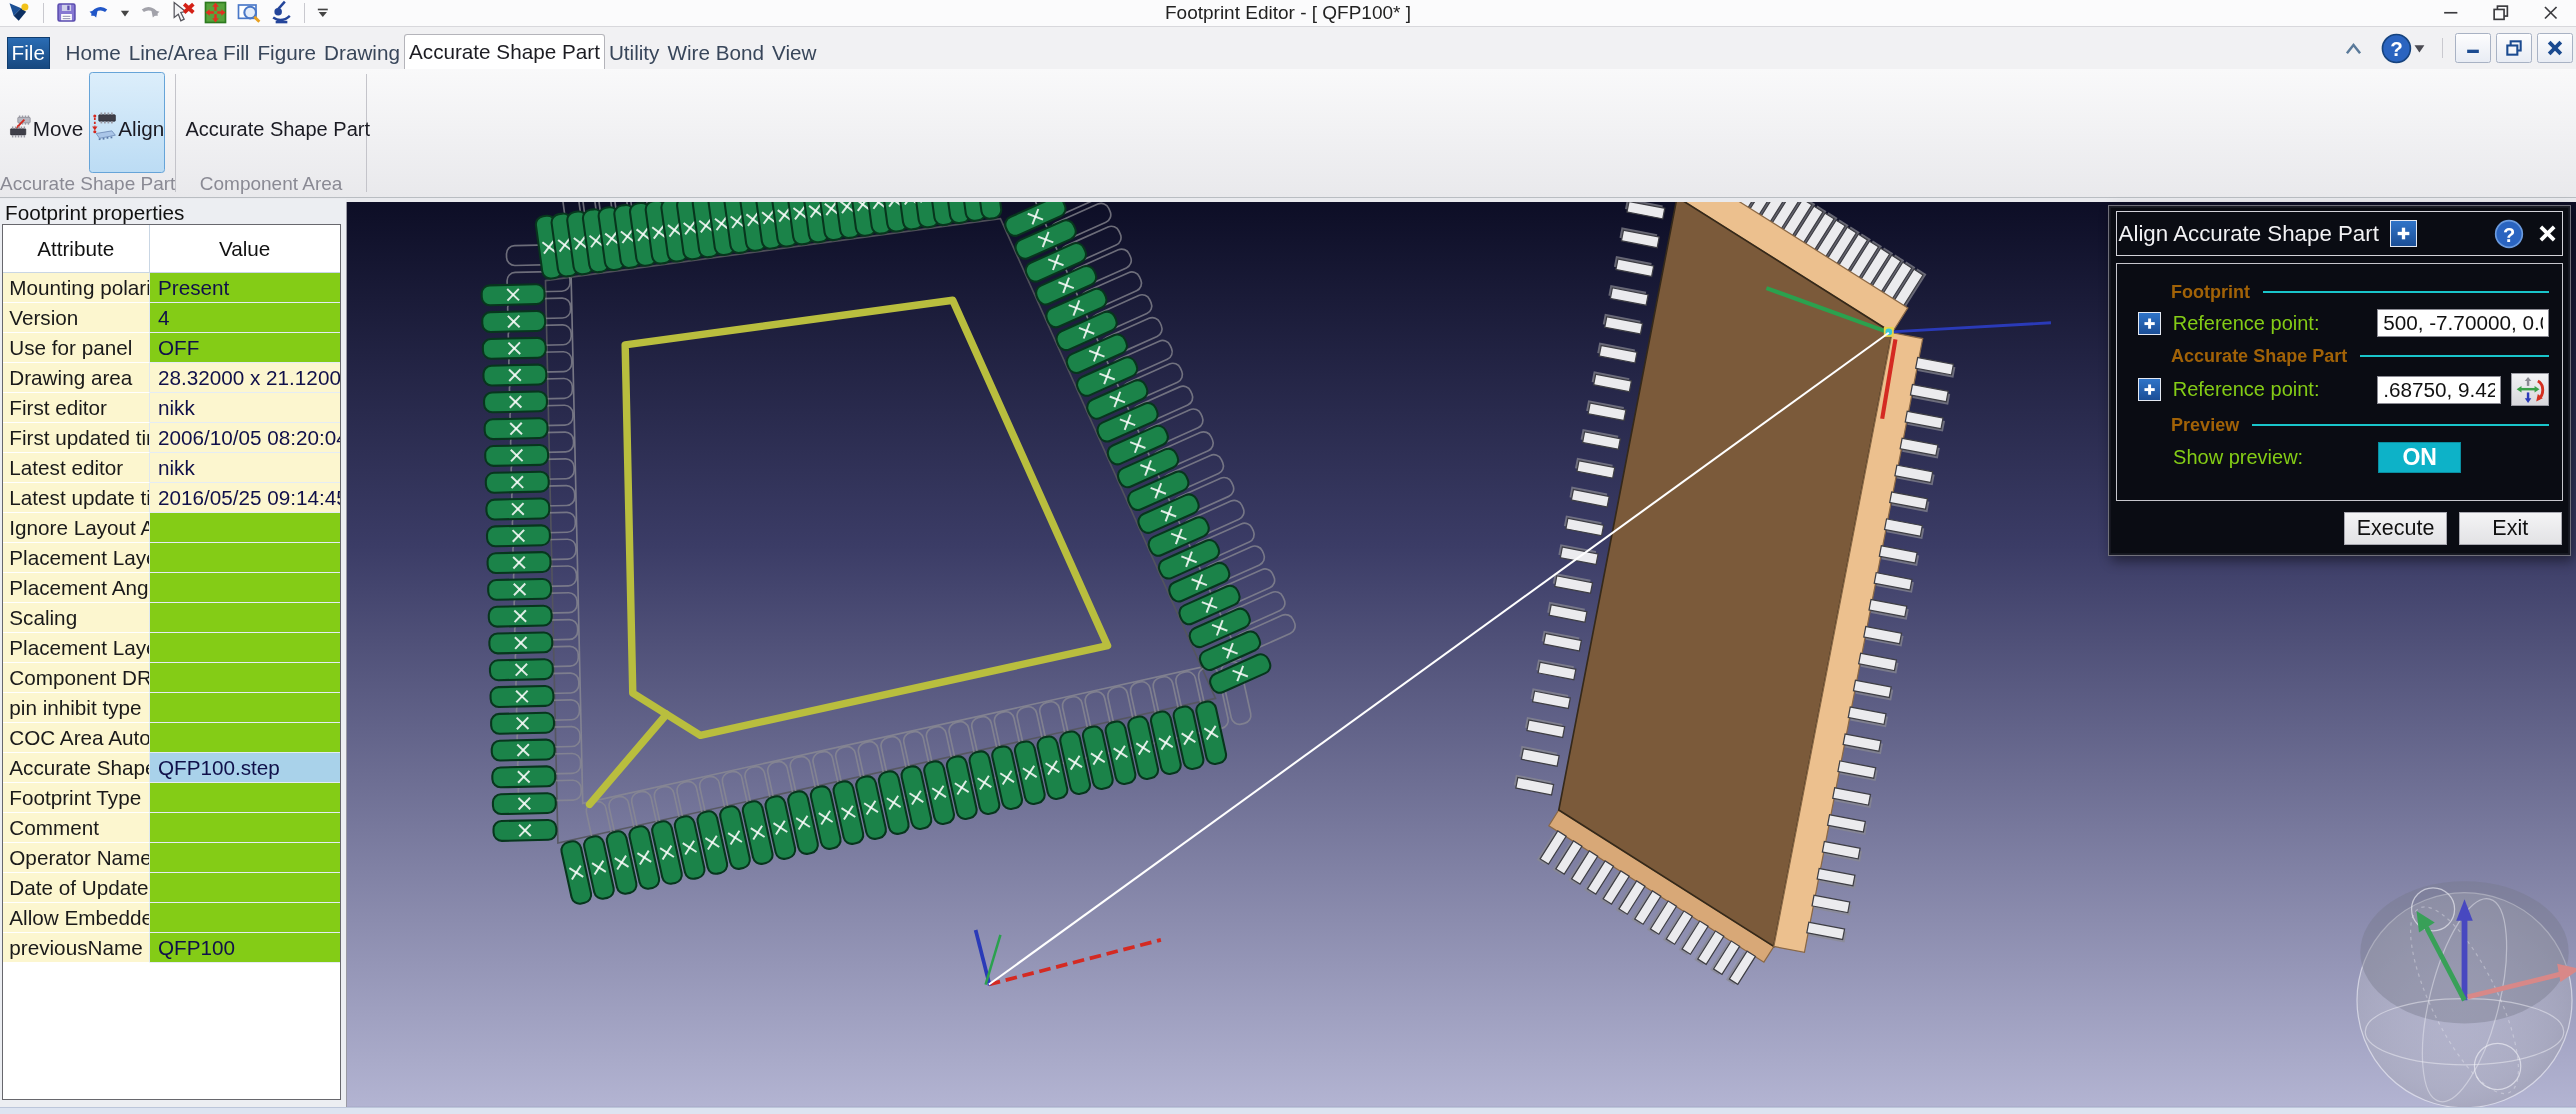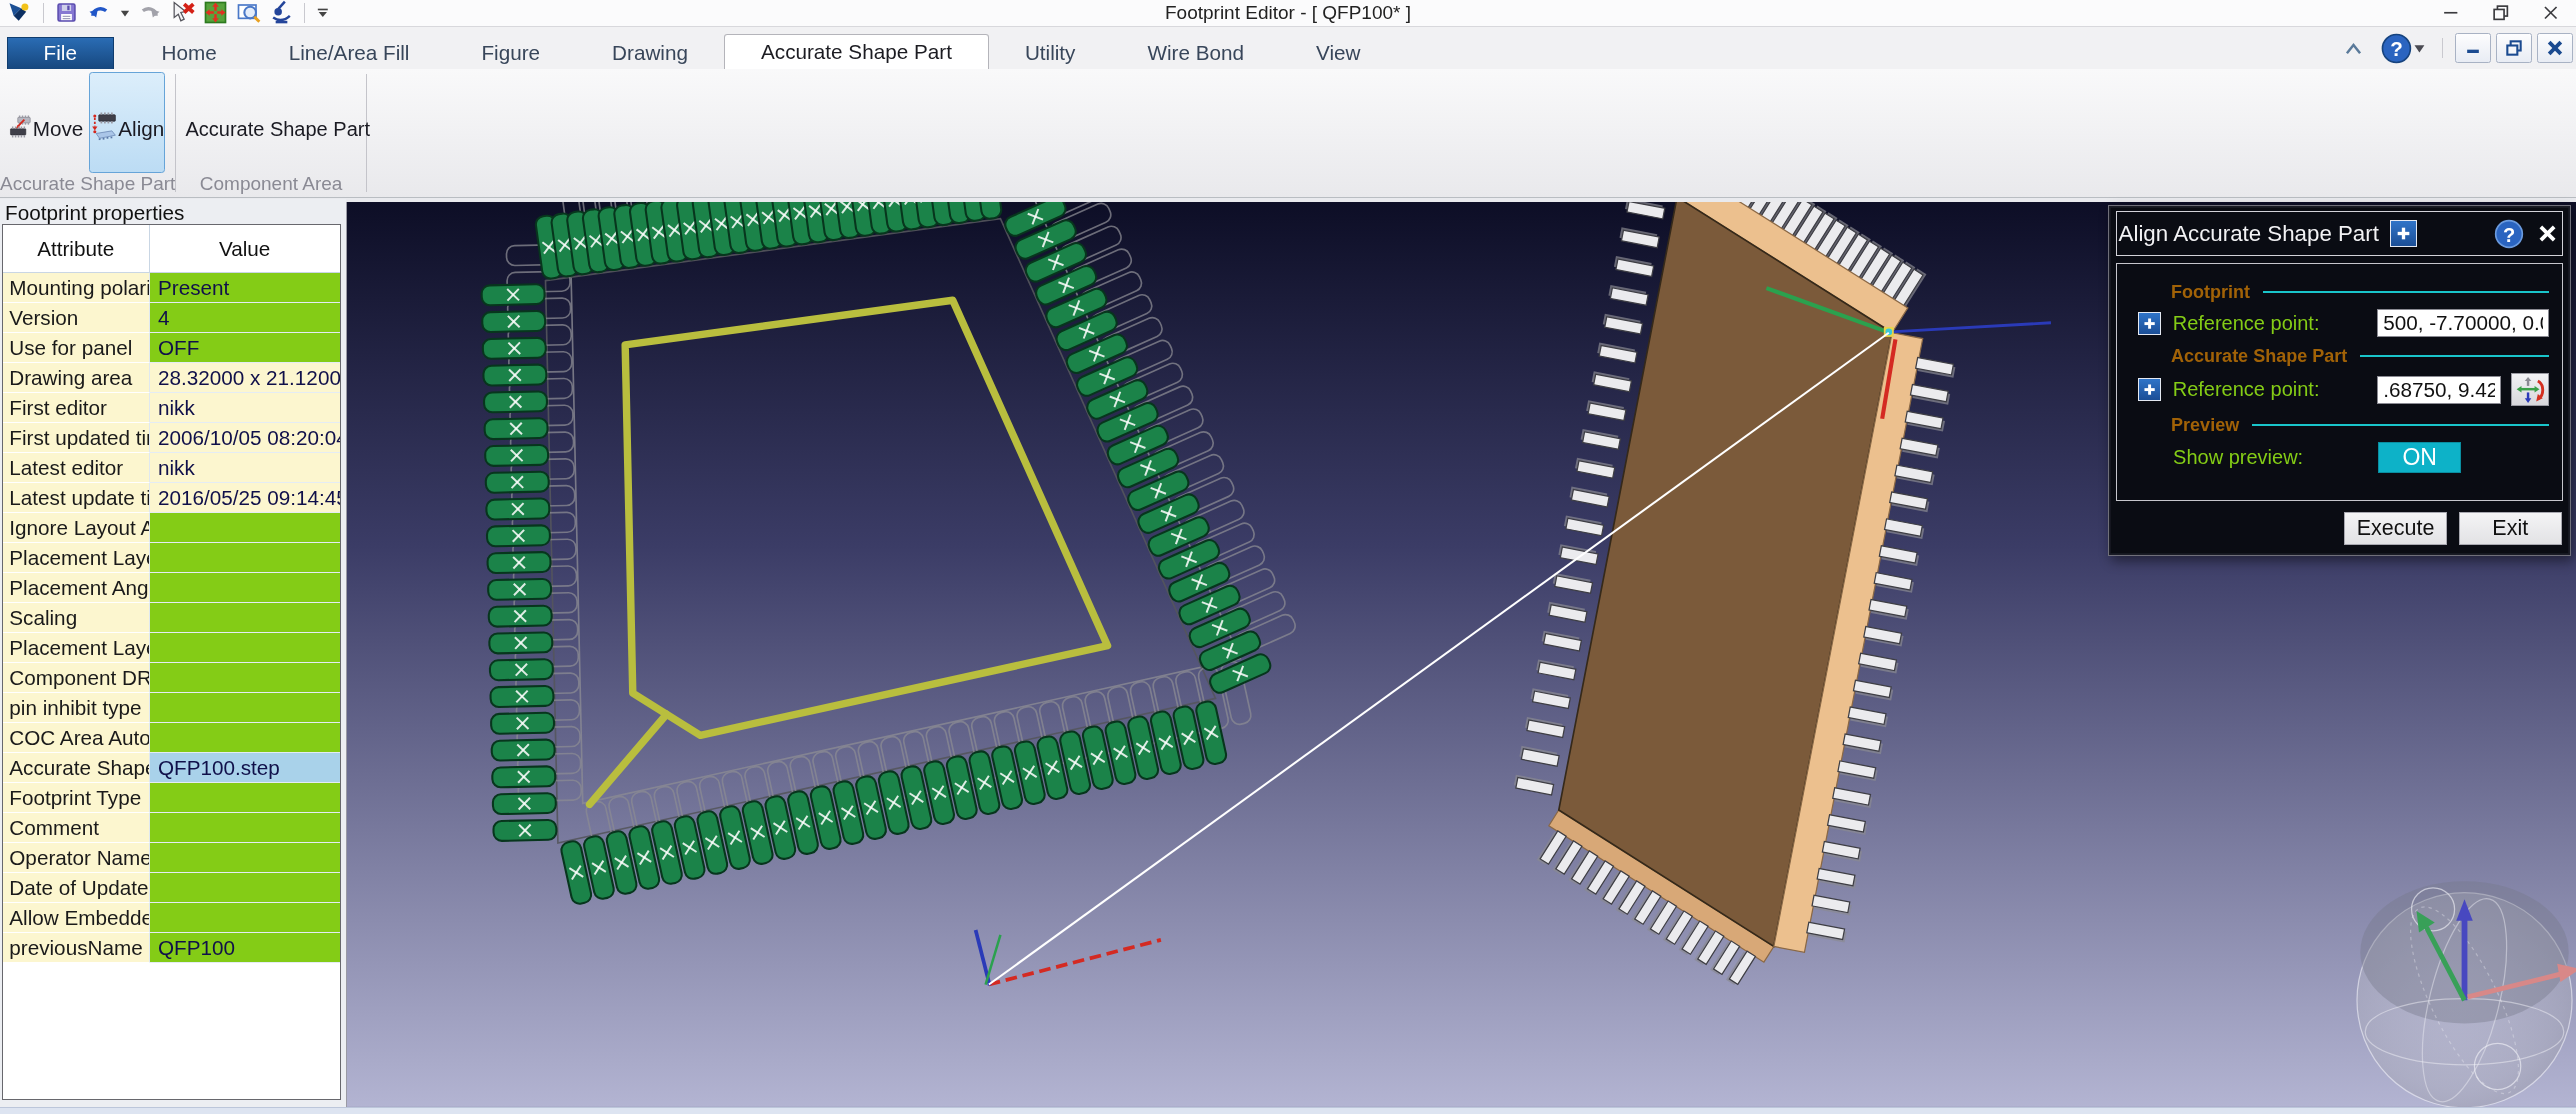--- a/index.html
+++ b/index.html
@@ -16,21 +16,21 @@
   .qbtn svg{display:block;}
   .vsep{width:0.8px;height:20px;background:#c9c9cf;margin:0 6.6px;}
   .wtitle{position:absolute;left:0;right:0;top:0;height:26.5px;display:flex;align-items:center;
           justify-content:center;font-size:19px;color:#222;pointer-events:none;}
   .wcontrols{margin-left:auto;display:flex;align-items:center;height:26.5px;}
   .wcbtn{width:50px;height:26.5px;border:none;background:transparent;display:flex;align-items:center;justify-content:center;}
 
   
   .tabrow{position:absolute;left:0;top:26.5px;width:2576px;height:43px;background:#f1f1f3;display:flex;align-items:flex-end;}
   .tabs{display:flex;align-items:flex-end;height:43px;padding-left:6.6px;}
-  .tab{height:33px;display:flex;align-items:center;padding:0 36px;font-size:20.7px;color:#38465a;white-space:nowrap;}
+  .tab{height:33px;display:flex;align-items:center;padding:0 4px;font-size:20.7px;color:#38465a;white-space:nowrap;}
   .tab.file{background:linear-gradient(#2a6cb4,#16477e);color:#fff;height:33px;margin-right:11.6px;border:0.8px solid #0f3c6e;}
   .tab.active{background:#fff;border:0.8px solid #b4b4ba;border-bottom:none;height:36px;color:#1c1c22;
               border-radius:3.3px 3.3px 0 0;}
   .tabrow-right{margin-left:auto;display:flex;align-items:center;height:43px;padding-right:3.3px;gap:5px;}
   .trbtn{border:none;background:transparent;display:flex;align-items:center;justify-content:center;height:33px;padding:0 5px;}
   .mdibtn{width:36px;height:30px;border:0.8px solid #a8b2c4;background:linear-gradient(#fdfdfe,#e8ecf4);
           display:flex;align-items:center;justify-content:center;border-radius:2.5px;}
 
   
   .ribbon{position:absolute;left:0;top:69px;width:2576px;height:129px;
@@ -83,21 +83,21 @@
   .drule{flex:1;height:1.7px;background:#19c5ca;margin-left:13.2px;}
   .drow{display:flex;align-items:center;margin:6.6px 0 8.3px 0;}
   .drow .plusicon{width:23px;height:23px;}
   .dlabel{color:#84cc16;font-size:20px;margin-left:11.6px;white-space:nowrap;}
   .dinput{height:28px;border:0.8px solid #8a8a92;background:#fff;color:#111;font-size:20.7px;
           font-family:"Liberation Sans",sans-serif;text-align:right;padding:0 5px;margin-left:auto;}
   .dinput.w1{width:172px;}
   .dinput.w2{width:124px;}
   .iconbtn{width:38px;height:33px;margin-left:10px;border:0.8px solid #9a9aa2;background:linear-gradient(#f2f2f4,#d8d8dc);
            display:flex;align-items:center;justify-content:center;padding:0;}
-  .onbtn{width:83px;height:31px;background:#0db2c8;border:0.8px solid #0a8ea0;color:#fff;font-size:23px;font-weight:normal;
+  .onbtn{width:83px;height:31px;background:#0db2c8;border:0.8px solid #0a8ea0;color:#fff;font-size:23px;font-weight:bold;
          margin-left:auto;margin-right:88px;display:flex;align-items:center;justify-content:center;}
   .dfooter{display:flex;justify-content:flex-end;align-items:center;gap:11.6px;margin-top:11.6px;padding-right:1.7px;}
   .dbtn{width:103px;height:33px;background:linear-gradient(#f4f4f5,#e2e2e5);border:0.8px solid #a8a8b0;
         font-size:21.5px;color:#111;font-family:"Liberation Sans",sans-serif;display:flex;align-items:center;justify-content:center;}
 </style>
 </head>
 <body>
 
 <div id="app">
 

